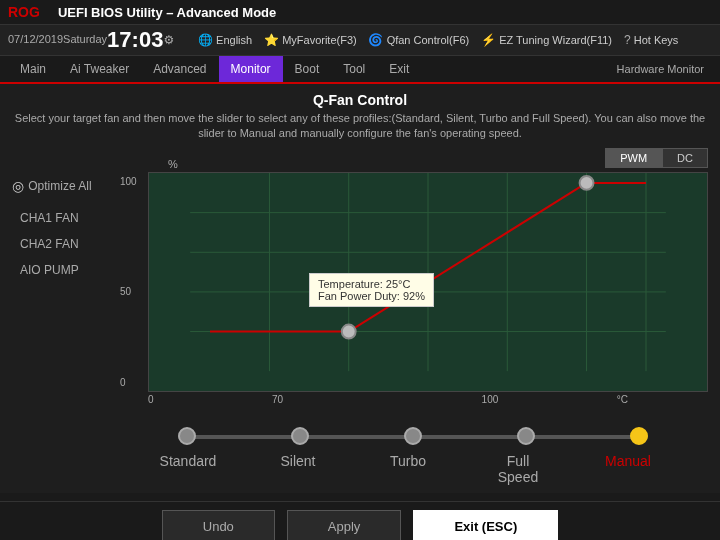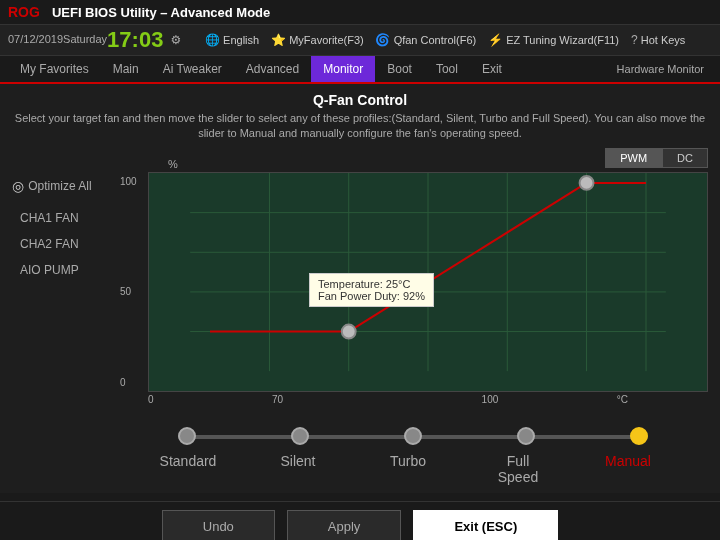--- a/index.html
+++ b/index.html
@@ -13,21 +13,21 @@
       overflow: hidden;
       position: relative;
     }
 
     
     #title-bar {
       background: #1a1a1a;
       padding: 4px 8px;
       display: flex;
       align-items: center;
-      gap: 12px;
+      gap: 18px;
       border-bottom: 1px solid #333;
     }
     #title-bar .rog-icon {
       color: #cc0000;
       font-weight: bold;
       font-size: 14px;
     }
     #title-bar .title-text {
       color: #fff;
       font-size: 13px;
@@ -44,23 +44,23 @@
       border-bottom: 1px solid #333;
     }
     #info-bar .datetime {
       display: flex;
       font-size: 11px;
       color: #aaa;
       line-height: 1.2;
     }
     #info-bar .time-display {
       font-size: 22px;
-      color: #84cc16;
+      color: #ffffff;
       font-weight: bold;
-      margin-right: 7px;
+      margin-right: 0;
     }
     #info-bar .time-gear {
       color: #aaa;
       font-size: 12px;
     }
     .info-bar-links {
       display: flex;
       gap: 12px;
       margin-left: 8px;
       flex: 1;
@@ -346,21 +346,20 @@
         <span>EZ Tuning Wizard(F11)</span>
       </a>
     <a>
         <span class="link-icon">?</span>
         <span>Hot Keys</span>
       </a>
   </div>
 </div>
 
 <div id="nav-bar">
-  <a class="nav-item">My Favorites</a>
   <a class="nav-item">Main</a>
   <a class="nav-item">Ai Tweaker</a>
   <a class="nav-item">Advanced</a>
   <a class="nav-item active">Monitor</a>
   <a class="nav-item">Boot</a>
   <a class="nav-item">Tool</a>
   <a class="nav-item">Exit</a>
   <span class="nav-right">Hardware Monitor</span>
 </div>
 

